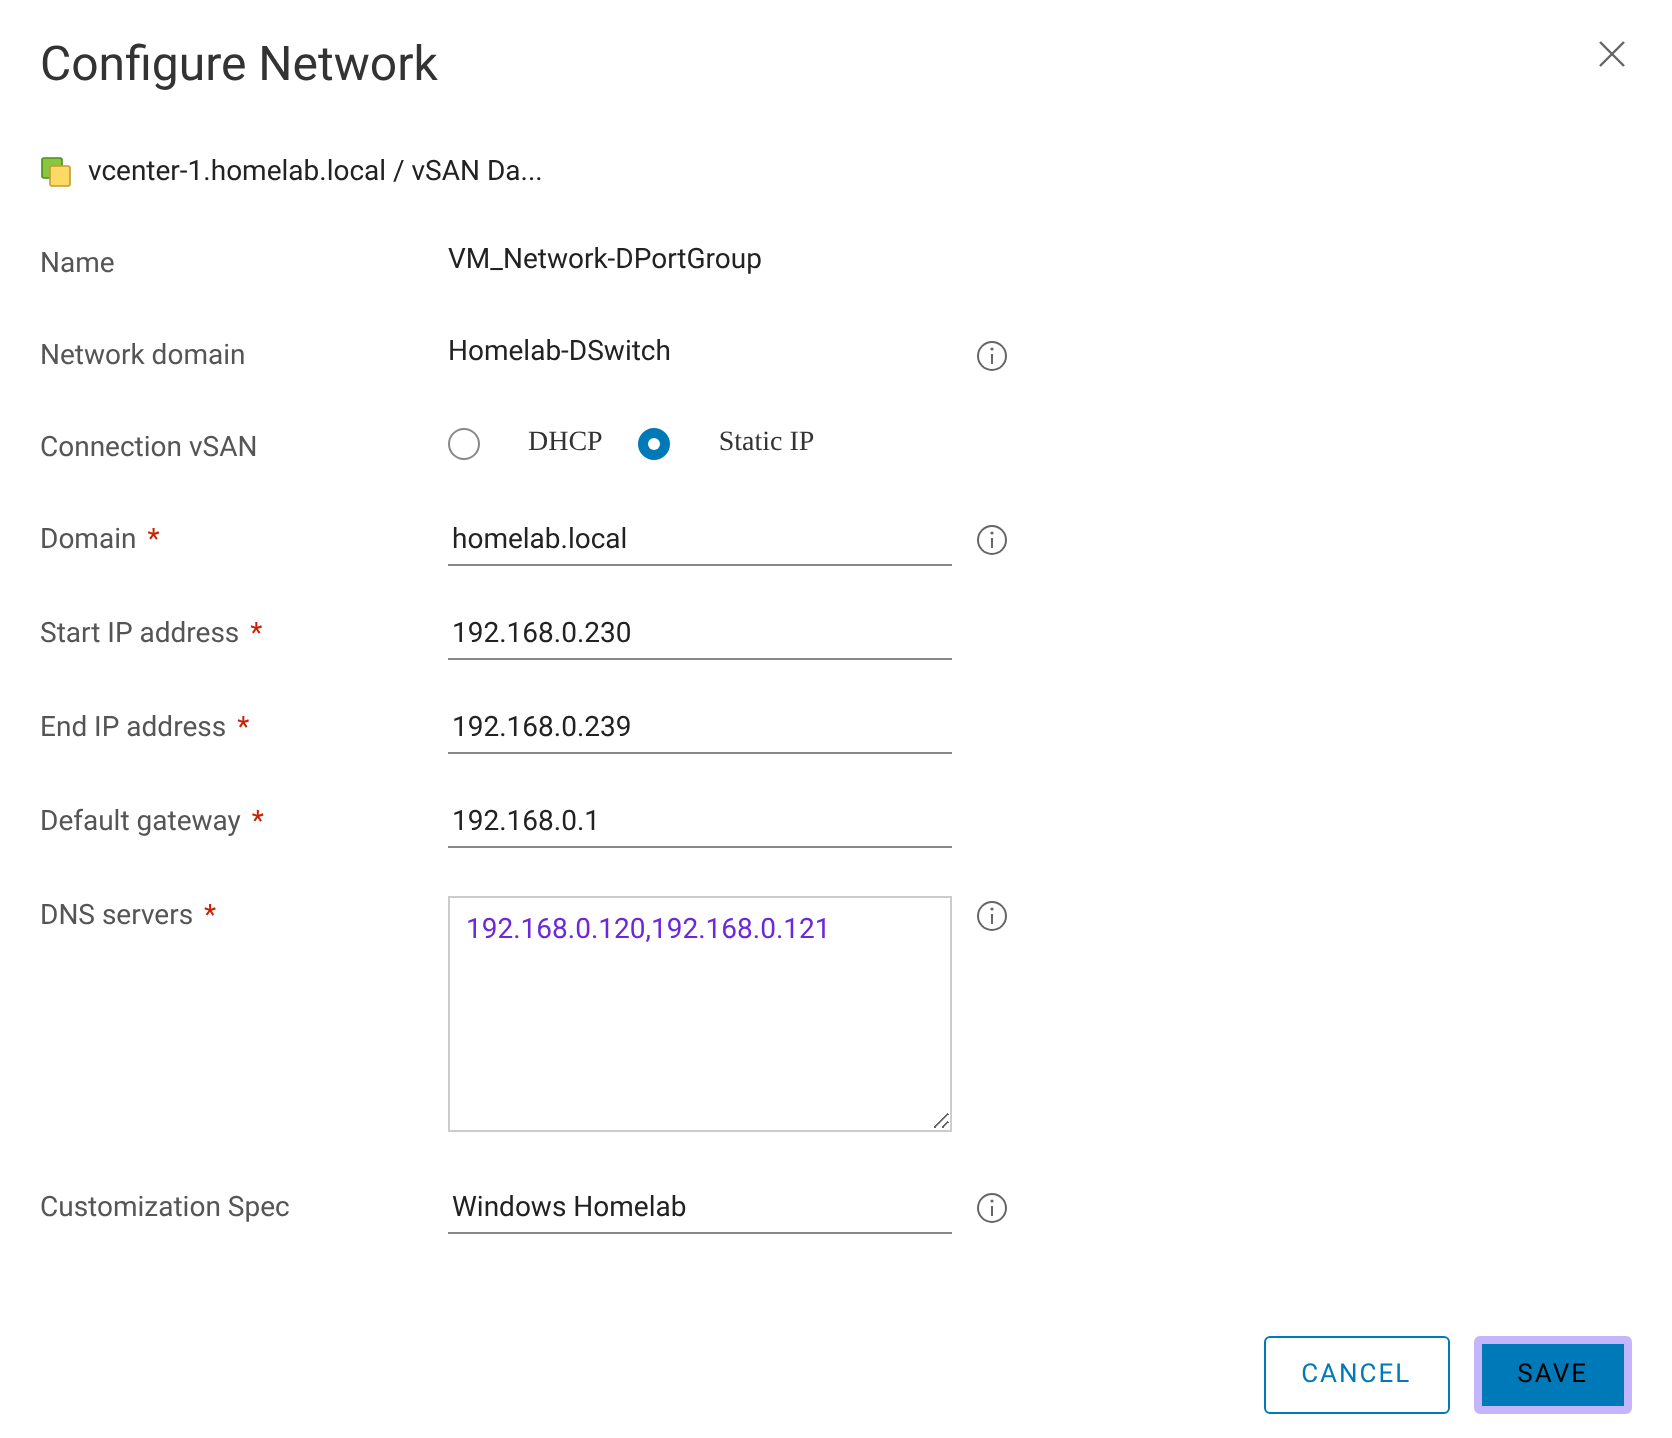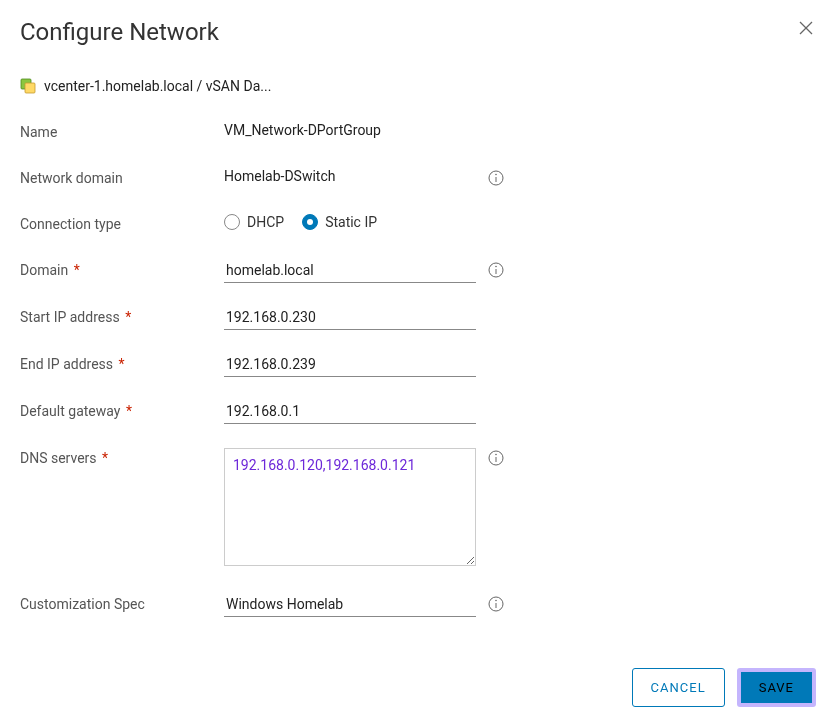--- a/index.html
+++ b/index.html
@@ -110,22 +110,23 @@
       cursor: pointer;
     }
     .radio-group {
       display: flex;
       align-items: center;
       gap: 18px;
     }
     .radio-option {
       display: flex;
       align-items: center;
-      gap: 7px;
+      gap: 24px;
       cursor: pointer;
+      font-family: Liberation Serif, serif;
     }
     .radio-circle {
       width: 16px;
       height: 16px;
       border-radius: 50%;
       border: 1px solid #888;
       display: inline-flex;
       align-items: center;
       justify-content: center;
       background: #fff;
@@ -212,21 +213,21 @@
   <div class="info-col">
     <svg class="info-icon" viewBox="0 0 16 16" fill="none" stroke="#666" stroke-width="1">
       <circle cx="8" cy="8" r="7"></circle>
       <circle cx="8" cy="4.5" r="0.8" fill="#666" stroke="none"></circle>
       <line x1="8" y1="7" x2="8" y2="12"></line>
     </svg>
   </div>
 </div>
 
 <div class="form-row">
-  <div class="label-col">Connection type</div>
+  <div class="label-col">Connection vSAN</div>
   <div class="value-col">
     <div class="radio-group">
       <label class="radio-option">
         <span class="radio-circle"></span>
         <span class="radio-label">DHCP</span>
       </label>
       <label class="radio-option">
         <span class="radio-circle checked"></span>
         <span class="radio-label">Static IP</span>
       </label>

